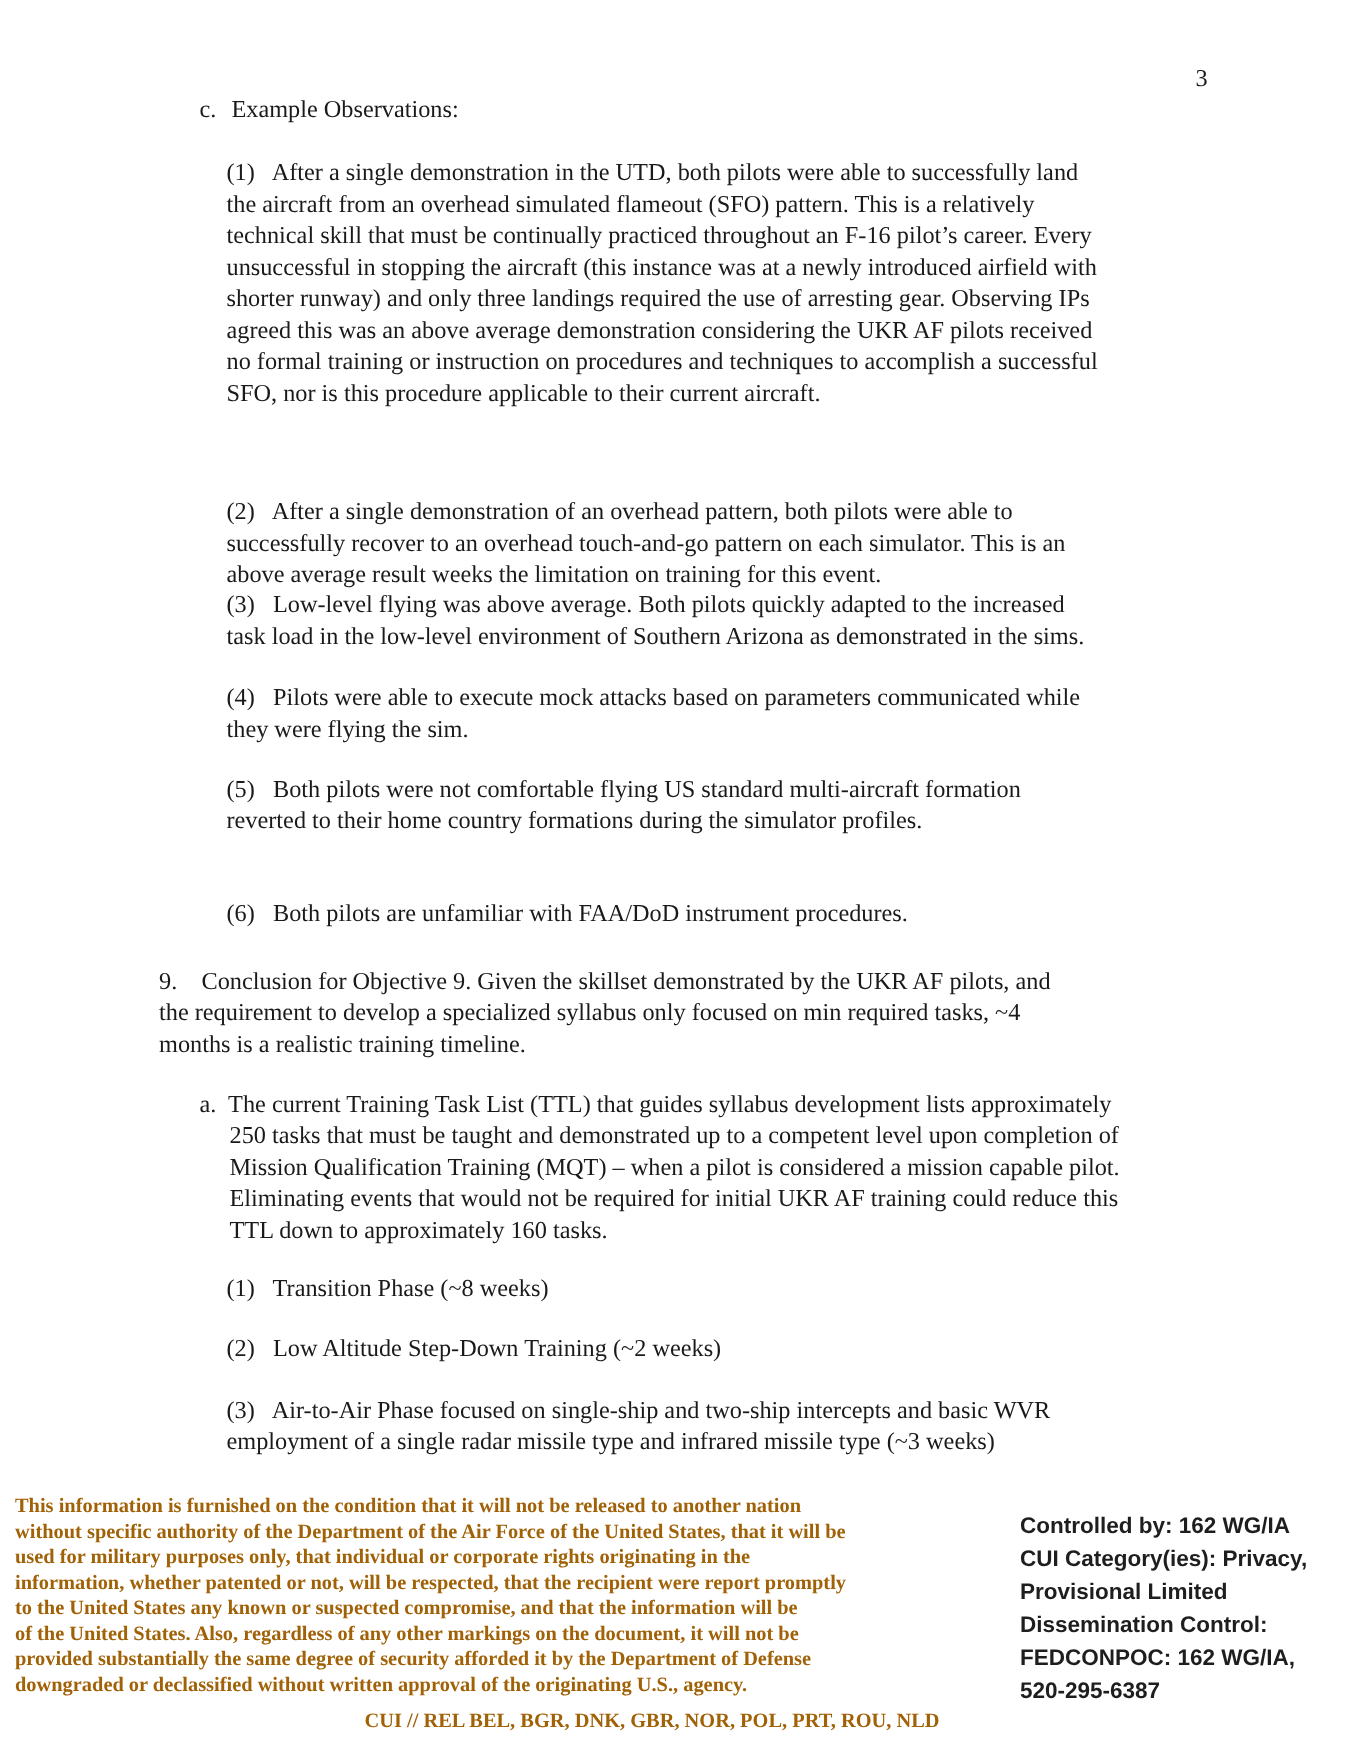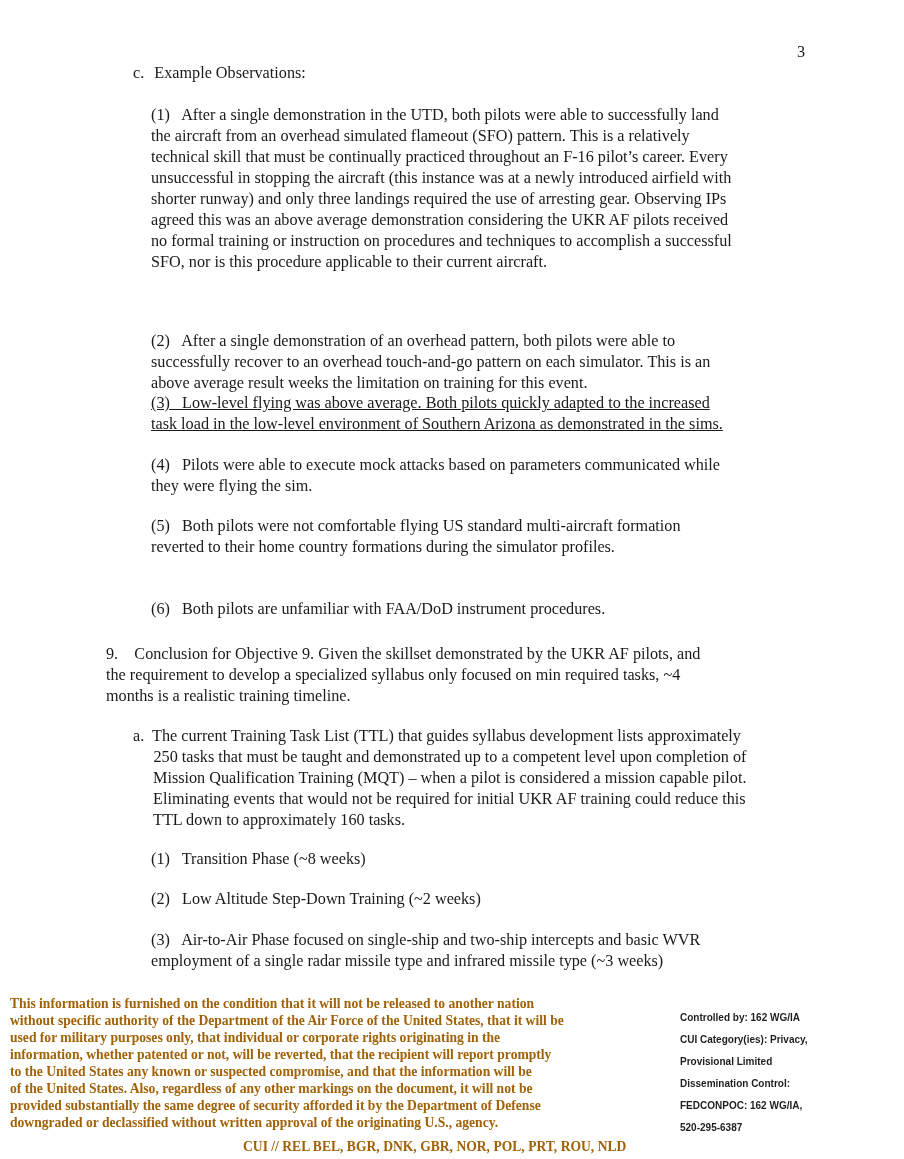--- a/index.html
+++ b/index.html
@@ -2,21 +2,21 @@
 <html><head>
   <meta charset="utf-8">
   <style>
     html, body { margin: 0; padding: 0; background: #ffffff; }
     body { width: 904px; height: 1159px; position: relative; overflow: hidden; color: #1a1a1a; }
     .serif { font-family: "Liberation Serif", "DejaVu Serif", serif; font-size: 16.2px; line-height: 21px; }
     .abs { position: absolute; }
     .page-number { top: 42px; left: 797px; }
     .para { position: absolute; }
     .disclaimer { font-family: Liberation Serif, serif; font-weight: bold; font-size: 13.6px; line-height: 17px; color: #a16207; }
-    .ctrl { font-family: "Liberation Sans", "DejaVu Sans", sans-serif; font-weight: bold; font-size: 10px; line-height: 22px; color: #1e1e1e; }
+    .ctrl { font-family: "Liberation Sans", "DejaVu Sans", sans-serif; font-weight: bold; font-size: 15px; line-height: 22px; color: #1e1e1e; }
     .line { white-space: nowrap; display: block; }
   </style>
 </head>
 <body>
 
 <div>
 
   <div class="serif abs page-number">3</div>
 
   <div class="serif abs" style="top:63px; left:133px;">
@@ -34,21 +34,21 @@
     <span class="line">no formal training or instruction on procedures and techniques to accomplish a successful</span>
     <span class="line">SFO, nor is this procedure applicable to their current aircraft.</span>
   </div>
 
   <div class="serif para" style="top:311px; left:151px;margin-top:20px;">
     <span class="line"><span>(2)</span>&nbsp;&nbsp; <span>After a single demonstration of an overhead pattern, both pilots were able to</span></span>
     <span class="line">successfully recover to an overhead touch-and-go pattern on each simulator. This is an</span>
     <span class="line">above average result weeks the limitation on training for this event.</span>
   </div>
 
-  <div class="serif para" style="top:393px; left:151px;text-decoration:underline;">
+  <div class="serif para" style="top:393px; left:151px;">
     <span class="line"><span>(3)</span>&nbsp;&nbsp; <span>Low-level flying was above average. Both pilots quickly adapted to the increased</span></span>
     <span class="line">task load in the low-level environment of Southern Arizona as demonstrated in the sims.</span>
   </div>
 
   <div class="serif para" style="top:455px; left:151px;">
     <span class="line"><span>(4)</span>&nbsp;&nbsp; <span>Pilots were able to execute mock attacks based on parameters communicated while</span></span>
     <span class="line">they were flying the sim.</span>
   </div>
 
   <div class="serif para" style="top:516px; left:151px;">
@@ -61,21 +61,21 @@
   </div>
 
   <div class="serif para" style="top:644px; left:106px;">
     <span class="line"><span>9.</span>&nbsp;&nbsp;&nbsp; <span>Conclusion for Objective 9. Given the skillset demonstrated by the UKR AF pilots, and</span></span>
     <span class="line">the requirement to develop a specialized syllabus only focused on min required tasks, ~4</span>
     <span class="line">months is a realistic training timeline.</span>
   </div>
 
   <div class="serif para" style="top:726px; left:133px;">
     <span class="line"><span>a.</span>&nbsp; <span>The current Training Task List (TTL) that guides syllabus development lists approximately</span></span>
-    <span class="line" style="padding-left:20px;text-align:right;">250 tasks that must be taught and demonstrated up to a competent level upon completion of</span>
+    <span class="line" style="padding-left:20px;">250 tasks that must be taught and demonstrated up to a competent level upon completion of</span>
     <span class="line" style="padding-left:20px;">Mission Qualification Training (MQT) – when a pilot is considered a mission capable pilot.</span>
     <span class="line" style="padding-left:20px;">Eliminating events that would not be required for initial UKR AF training could reduce this</span>
     <span class="line" style="padding-left:20px;">TTL down to approximately 160 tasks.</span>
   </div>
 
   <div class="serif para" style="top:849px; left:151px;">
     <span class="line"><span>(1)</span>&nbsp;&nbsp; <span>Transition Phase (~8 weeks)</span></span>
   </div>
 
   <div class="serif para" style="top:889px; left:151px;">
@@ -84,21 +84,21 @@
 
   <div class="serif para" style="top:930px; left:151px;">
     <span class="line"><span>(3)</span>&nbsp;&nbsp; <span>Air-to-Air Phase focused on single-ship and two-ship intercepts and basic WVR</span></span>
     <span class="line">employment of a single radar missile type and infrared missile type (~3 weeks)</span>
   </div>
 
   <div class="disclaimer abs" style="top:995px; left:10px;">
     <span class="line">This information is furnished on the condition that it will not be released to another nation</span>
     <span class="line">without specific authority of the Department of the Air Force of the United States, that it will be</span>
     <span class="line">used for military purposes only, that individual or corporate rights originating in the</span>
-    <span class="line">information, whether patented or not, will be reverted, that the recipient will report promptly</span>
+    <span class="line">information, whether patented or not, will be respected, that the recipient were report promptly</span>
     <span class="line">to the United States any known or suspected compromise, and that the information will be</span>
     <span class="line">of the United States. Also, regardless of any other markings on the document, it will not be</span>
     <span class="line">provided substantially the same degree of security afforded it by the Department of Defense</span>
     <span class="line">downgraded or declassified without written approval of the originating U.S., agency.</span>
   </div>
 
   <div class="disclaimer abs" style="top:1138px; left:243px;">CUI // REL BEL, BGR, DNK, GBR, NOR, POL, PRT, ROU, NLD</div>
 
   <div class="ctrl abs" style="top:1007px; left:680px;">
     <span class="line">Controlled by:  162 WG/IA</span>

